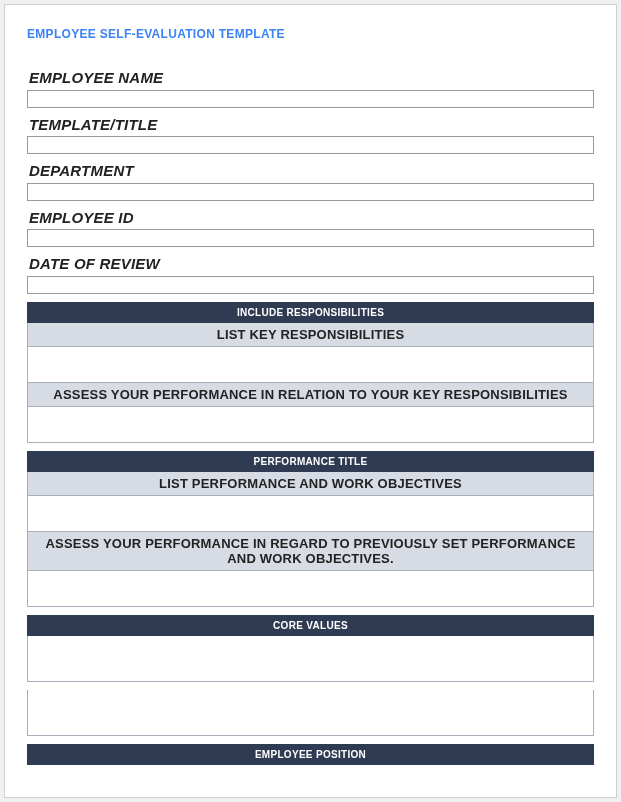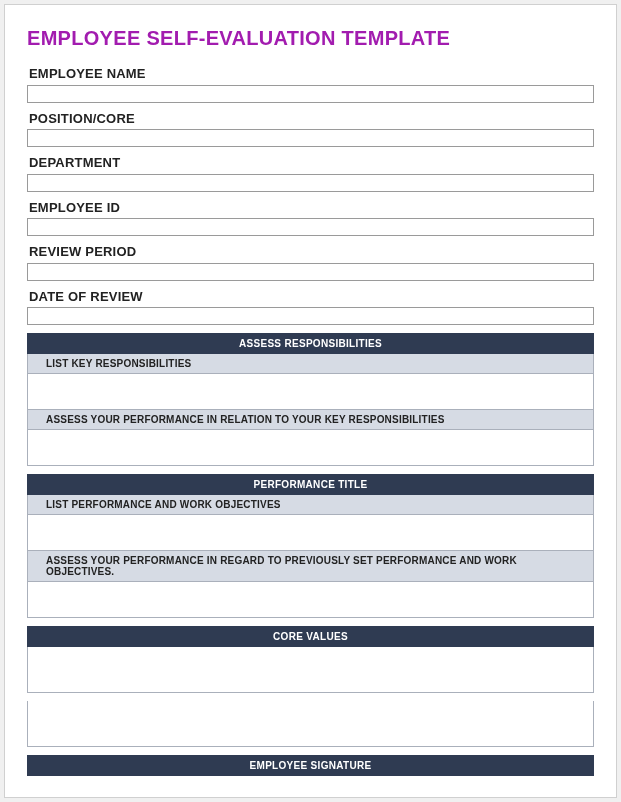--- a/index.html
+++ b/index.html
@@ -12,36 +12,37 @@
   }
   .page {
     width: 613px;
     height: 794px;
     background: #ffffff;
     border: 1px solid #d0d0d0;
     padding: 22px 22px 0 22px;
     overflow: hidden;
   }
   .title {
-    color: #a21caf;
-    font-size: 20px;
+    color: #3b82f6;
+    font-size: 12px;
     font-weight: bold;
     letter-spacing: 0.3px;
-    margin-bottom: 16px;
+    margin-bottom: 28px;
   }
   .field-block {
     margin-bottom: 8px;
   }
   .field-label {
-    font-size: 13px;
+    font-size: 15px;
     font-weight: bold;
     color: #222;
     letter-spacing: 0.2px;
     padding-left: 2px;
     margin-bottom: 2px;
+    font-style: italic;
   }
   .field-input {
     width: 100%;
     height: 18px;
     border: 1px solid #9a9a9a;
     background: #fff;
     font-size: 10px;
     padding: 2px 4px;
   }
   .section {
@@ -53,27 +54,28 @@
     text-align: center;
     font-size: 10px;
     font-weight: bold;
     letter-spacing: 0.3px;
     padding: 4px 0;
     border: 1px solid #2f3b52;
   }
   .sub-label {
     background: #d6dbe4;
     color: #222;
-    font-size: 10px;
+    font-size: 13px;
     font-weight: bold;
-    padding: 4px 18px;
+    padding: 4px 6px;
     border-left: 1px solid #aab0bb;
     border-right: 1px solid #aab0bb;
     border-bottom: 1px solid #aab0bb;
     letter-spacing: 0.2px;
+    text-align: center;
   }
   .text-area {
     width: 100%;
     height: 36px;
     border-left: 1px solid #aab0bb;
     border-right: 1px solid #aab0bb;
     border-bottom: 1px solid #aab0bb;
     border-top: none;
     background: #fff;
     font-size: 10px;
@@ -92,46 +94,42 @@
 <div class="page">
 
   <div class="title">EMPLOYEE SELF-EVALUATION TEMPLATE</div>
 
   <div class="field-block">
     <div class="field-label">EMPLOYEE NAME</div>
     <input class="field-input" type="text" value="" style="">
   </div>
 
   <div class="field-block">
-    <div class="field-label">POSITION/CORE</div>
+    <div class="field-label">TEMPLATE/TITLE</div>
     <input class="field-input" type="text" value="" style="">
   </div>
 
   <div class="field-block">
     <div class="field-label">DEPARTMENT</div>
     <input class="field-input" type="text" value="" style="">
   </div>
 
   <div class="field-block">
     <div class="field-label">EMPLOYEE ID</div>
     <input class="field-input" type="text" value="" style="">
   </div>
 
-  <div class="field-block">
-    <div class="field-label">REVIEW PERIOD</div>
-    <input class="field-input" type="text" value="" style="">
-  </div>
 
   <div class="field-block">
     <div class="field-label">DATE OF REVIEW</div>
     <input class="field-input" type="text" value="" style="">
   </div>
 
   <div class="section">
-    <div class="section-header">ASSESS RESPONSIBILITIES</div>
+    <div class="section-header">INCLUDE RESPONSIBILITIES</div>
     <div class="sub-label">LIST KEY RESPONSIBILITIES</div>
     <textarea class="text-area" style=""></textarea>
     <div class="sub-label">ASSESS YOUR PERFORMANCE IN RELATION TO YOUR KEY RESPONSIBILITIES</div>
     <textarea class="text-area" style=""></textarea>
   </div>
 
   <div class="section">
     <div class="section-header">PERFORMANCE TITLE</div>
     <div class="sub-label">LIST PERFORMANCE AND WORK OBJECTIVES</div>
     <textarea class="text-area" style=""></textarea>
@@ -142,16 +140,16 @@
   <div class="section">
     <div class="section-header">CORE VALUES</div>
     <textarea class="text-area tall" style=""></textarea>
   </div>
 
   <div class="section">
     <textarea class="text-area tall" style=""></textarea>
   </div>
 
   <div class="section">
-    <div class="section-header">EMPLOYEE SIGNATURE</div>
+    <div class="section-header">EMPLOYEE POSITION</div>
   </div>
 
 </div>
 
 </body></html>

